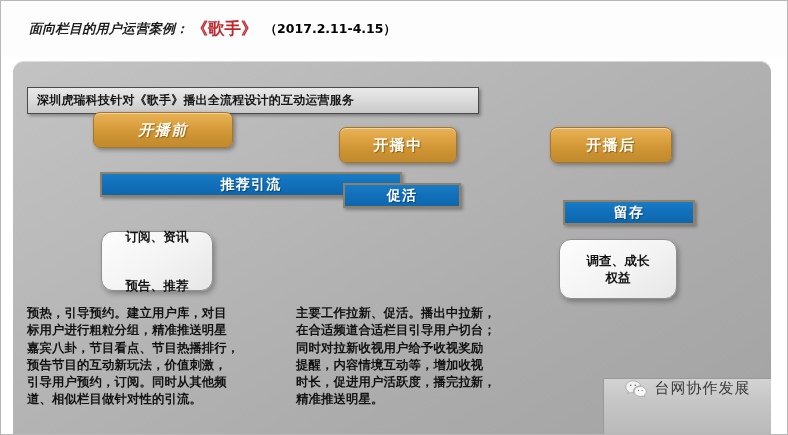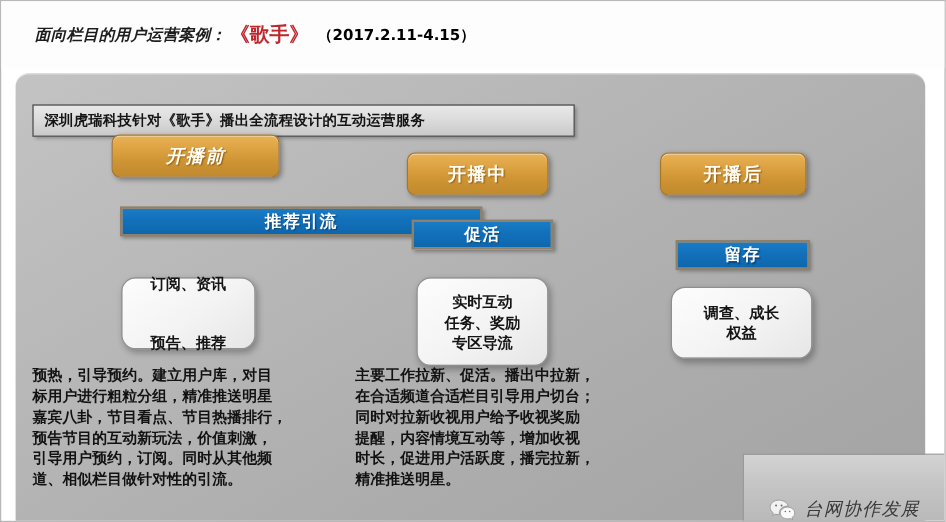--- a/index.html
+++ b/index.html
@@ -134,21 +134,21 @@
     font-size: 14px;
     font-weight: bold;
     color: #ffffff;
     letter-spacing: 1.2px;
     text-shadow: 1px 1px 1px rgba(0,40,80,0.55);
     white-space: nowrap;
     text-align: right;
   }
   #blue-drain  { left: 87px;  top: 111px; width: 302px; }
   #blue-active { left: 330px; top: 122px; width: 118px; }
-  #blue-retain { left: 550px; top: 139px; width: 112px; }
+  #blue-retain { left: 550px; top: 139px; width: 132px; }
 
   
   .wbox {
     position: absolute;
     background: linear-gradient(145deg, #fdfdfd 0%, #f3f3f3 55%, #e6e6e6 100%);
     border: 1.5px solid #8f8f8f;
     border-radius: 12px;
     display: flex;
     flex-direction: column;
     align-items: center;
@@ -176,32 +176,31 @@
     line-height: 17.3px;
     letter-spacing: 0.1px;
   }
   #desc-left  { left: 14px;  top: 243px; width: 258px; }
   #desc-right { left: 283px; top: 243px; width: 262px; }
   .desc p { margin: 0; white-space: nowrap; }
 
   
   #watermark {
     position: absolute;
-    right: 0;
+    right: 16px;
     bottom: 0;
     width: 168px;
     height: 56px;
     background: linear-gradient(180deg, #d3d3d3 0%, #c6c6c6 40%, #b9b9b9 100%);
     border-left: 1px solid #9a9a9a;
     border-top: 1px solid #9a9a9a;
     display: flex;
-    align-items: flex-end;
+    align-items: flex-start;
     justify-content: center;
     gap: 8px;
-    font-style: italic;
   }
   #watermark .wm-text {
     font-size: 15px;
     color: #3a3a3a;
     letter-spacing: 1px;
     white-space: nowrap;
   }
   .wechat-icon { width: 22px; height: 19px; display: block; }
 </style>
 </head>
@@ -237,25 +236,20 @@
     <div class="blue-bar" id="blue-active">
       <span>促活</span>
     </div>
     <div class="blue-bar" id="blue-retain">
       <span>留存</span>
     </div>
 
     <div class="wbox" id="wbox-pre">
       <div class="line">订阅、资讯</div>
       <div class="line">预告、推荐</div>
-    </div>
-    <div class="wbox" id="wbox-mid">
-      <div class="line">实时互动</div>
-      <div class="line">任务、奖励</div>
-      <div class="line">专区导流</div>
     </div>
     <div class="wbox" id="wbox-post">
       <div class="line">调查、成长</div>
       <div class="line">权益</div>
     </div>
 
     <div class="desc" id="desc-left">
       <p>预热，引导预约。建立用户库，对目</p>
       <p>标用户进行粗粒分组，精准推送明星</p>
       <p>嘉宾八卦，节目看点、节目热播排行，</p>

